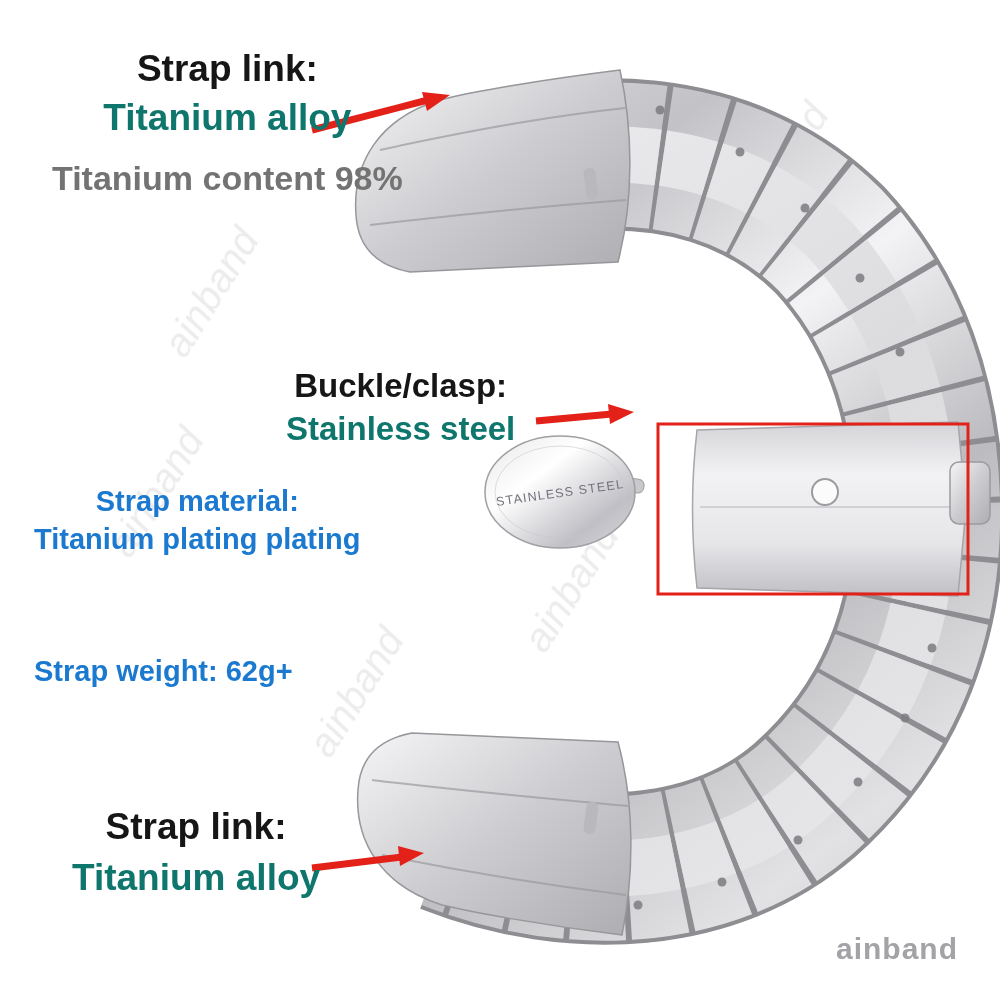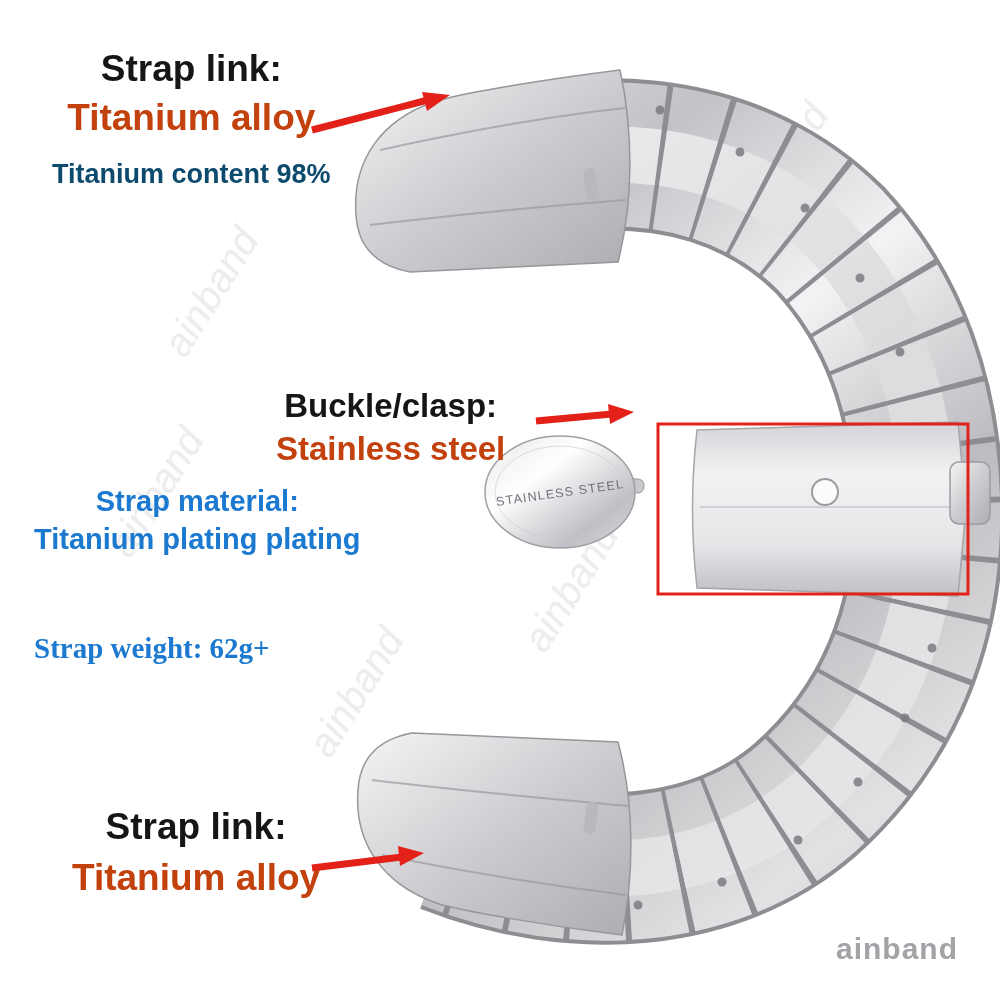--- a/index.html
+++ b/index.html
@@ -4,22 +4,22 @@
 <style>
   html,body{margin:0;padding:0;}
   body{
     width:1000px;height:1000px;overflow:hidden;background:#ffffff;
     font-family:"Liberation Sans",sans-serif;
   }
   .stage{position:relative;width:1000px;height:1000px;background:#ffffff;}
   .stage svg{position:absolute;left:0;top:0;width:1000px;height:1000px;}
   .ann{position:absolute;z-index:5;text-align:center;}
   .t-black{color:#161616;font-size:37px;font-weight:600;line-height:1.12;}
-  .t-red{color:#c2410c;font-size:37px;font-weight:600;line-height:1.12;margin-top:8px;}
-  .t-red-sm{color:#0c4a6e;font-size:27px;font-weight:600;margin-top:20px;}
+  .t-red{color:#0f766e;font-size:37px;font-weight:600;line-height:1.12;margin-top:8px;}
+  .t-red-sm{color:#737373;font-size:34px;font-weight:600;margin-top:20px;}
   .buckle-block .t-black{font-size:33px;}
   .buckle-block .t-red{font-size:33px;margin-top:6px;}
   .blue-block div{color:#1b7ad0;font-size:29px;font-weight:700;line-height:1.32;}
   .weight-block div{color:#1b7ad0;font-size:29px;font-weight:700;}
   .bottom-block .t-black{font-size:37px;}
   .bottom-block .t-red{font-size:37px;margin-top:10px;}
   .watermark-br{
     position:absolute;right:42px;bottom:34px;z-index:6;
     color:#a3a3a7;font-size:30px;font-weight:700;letter-spacing:1px;
   }
@@ -135,31 +135,31 @@
       <polygon points="424,853 400,866 398,846" stroke="none"></polygon>
     </g>
   </svg>
 
   <div class="ann top-block" style="left:52px;top:48px;">
     <div class="t-black">Strap link:</div>
     <div class="t-red">Titanium alloy</div>
     <div class="t-red-sm">Titanium content 98%</div>
   </div>
 
-  <div class="ann buckle-block" style="left:276px;top:368px;margin-top:20px;">
+  <div class="ann buckle-block" style="left:286px;top:368px;">
     <div class="t-black">Buckle/clasp:</div>
     <div class="t-red">Stainless steel</div>
   </div>
 
   <div class="ann blue-block" style="left:34px;top:482px;">
     <div>Strap material:</div>
     <div>Titanium plating plating</div>
   </div>
 
-  <div class="ann weight-block" style="left:34px;top:632px;font-family:Liberation Serif, serif;">
+  <div class="ann weight-block" style="left:34px;top:655px;">
     <div>Strap weight: 62g+</div>
   </div>
 
   <div class="ann bottom-block" style="left:72px;top:806px;">
     <div class="t-black">Strap link:</div>
     <div class="t-red">Titanium alloy</div>
   </div>
 
   <div class="watermark-br">ainband</div>
 

